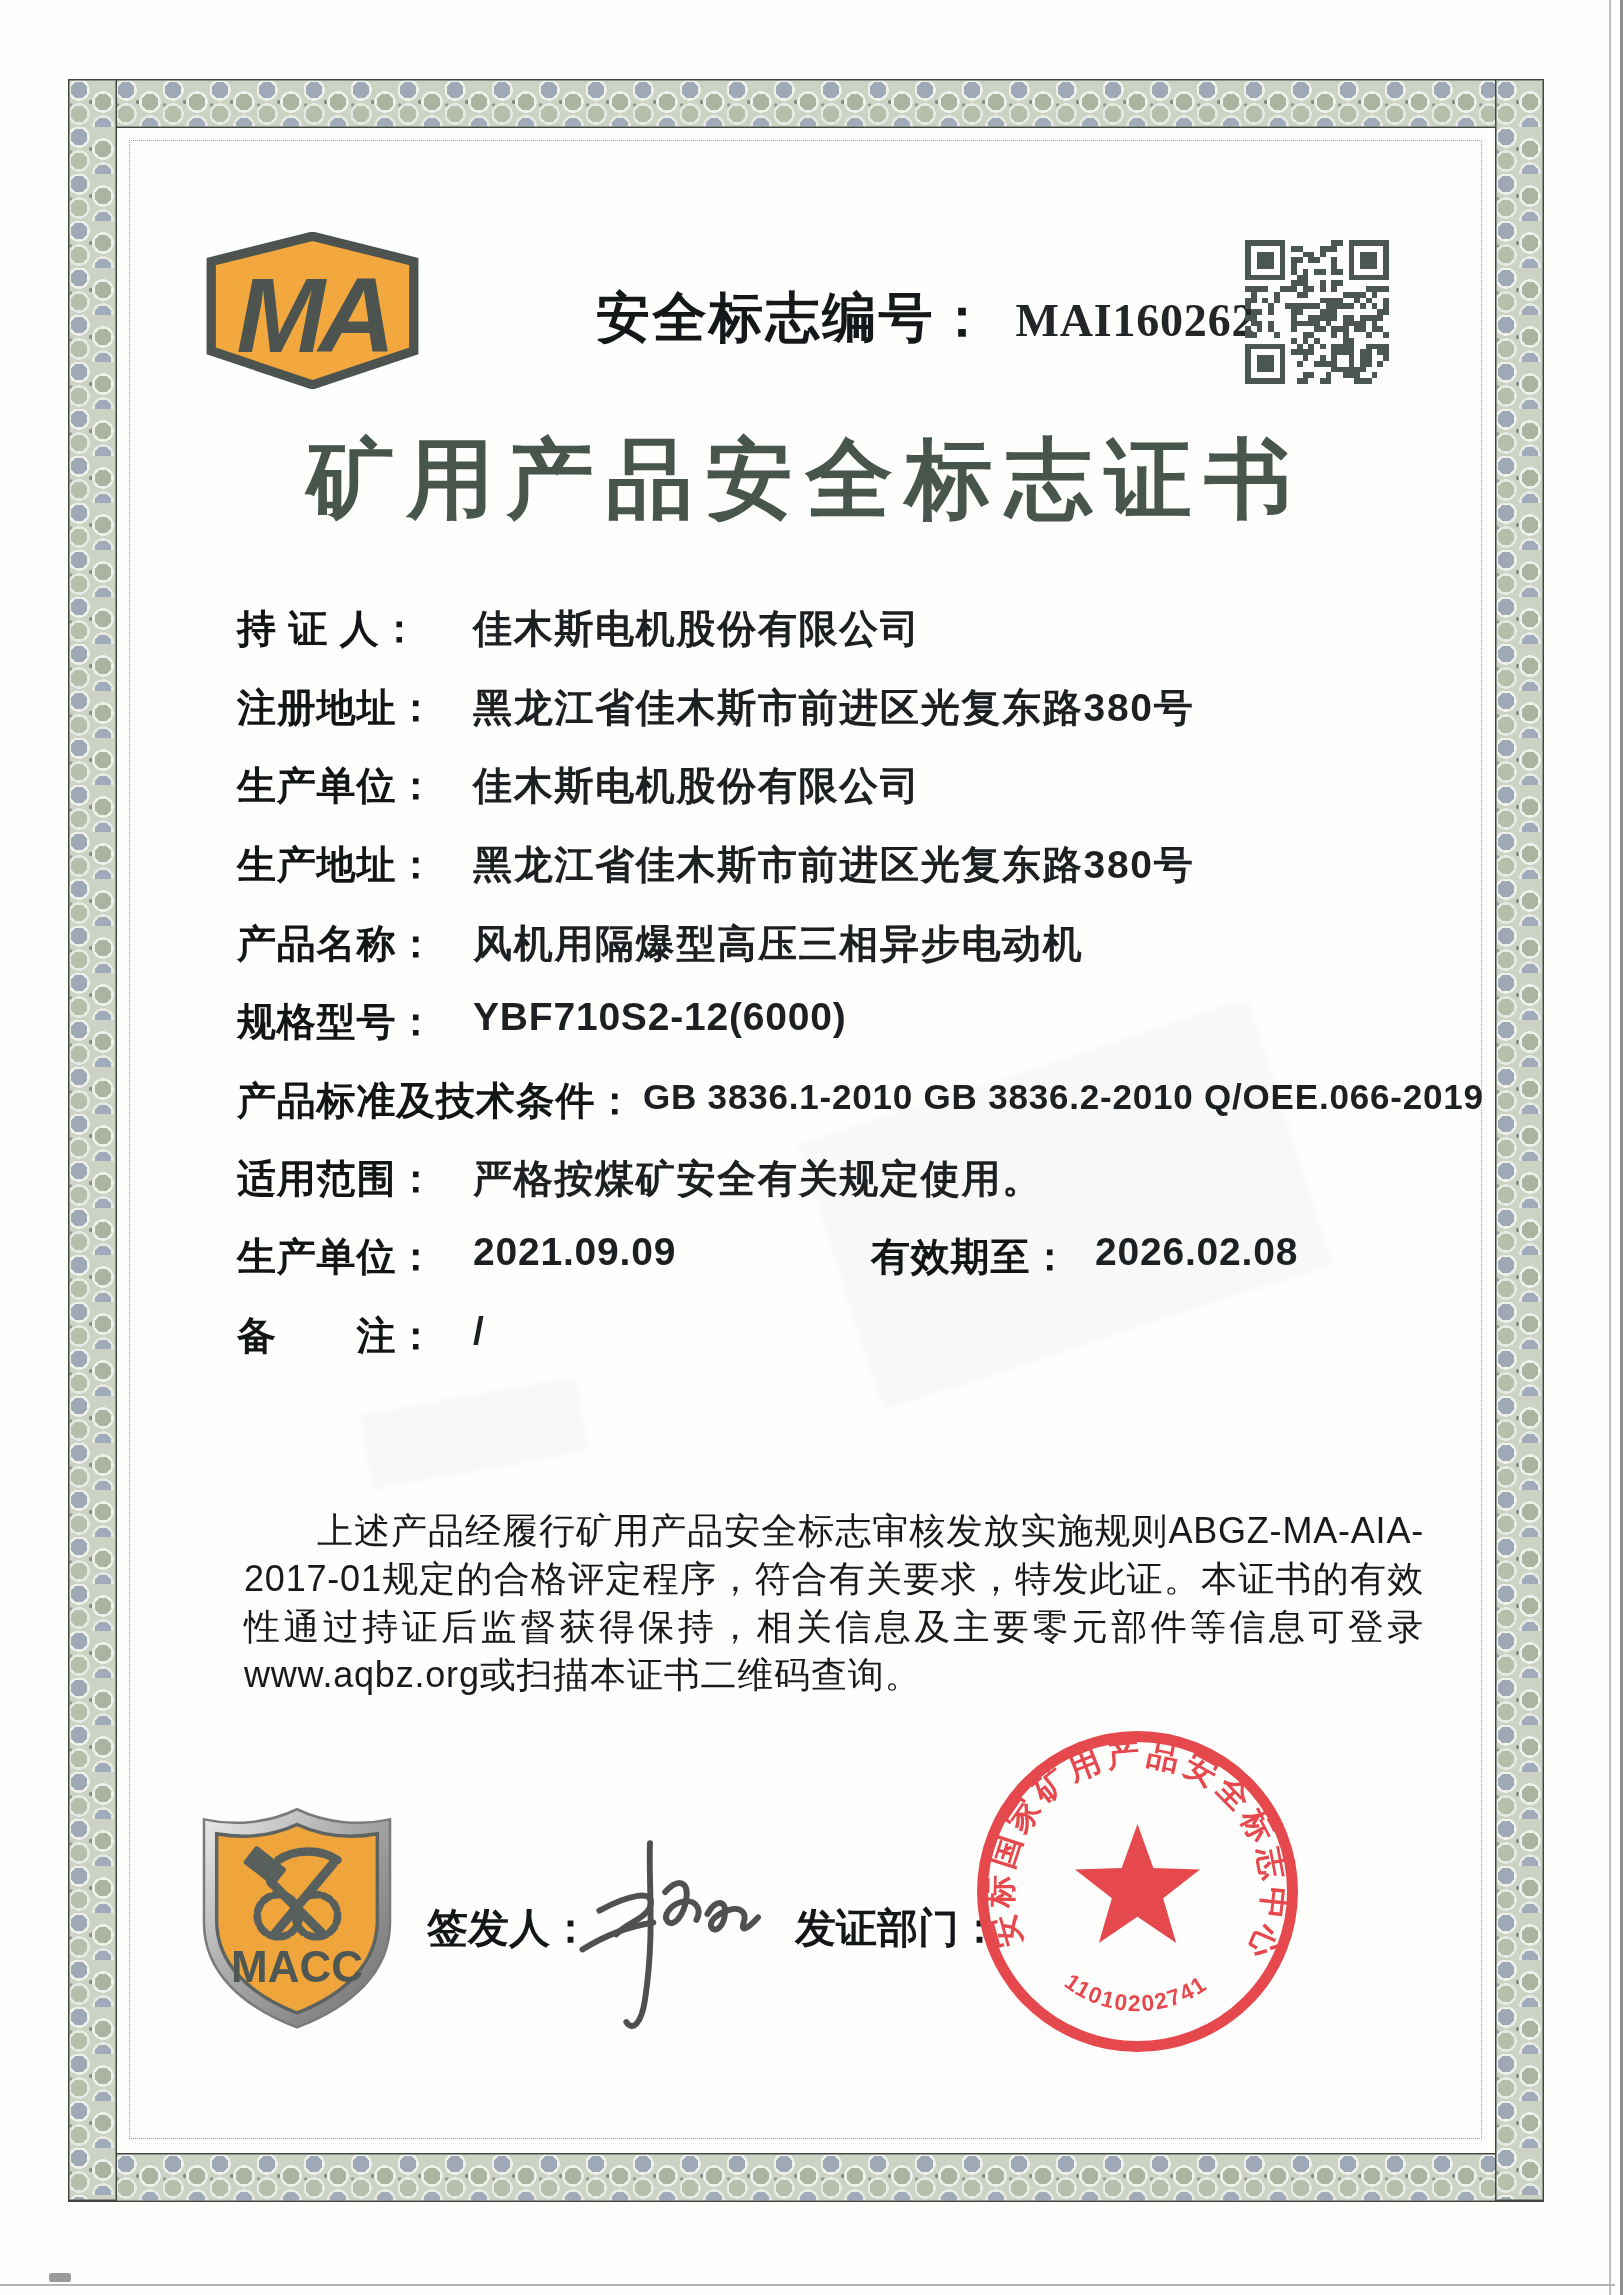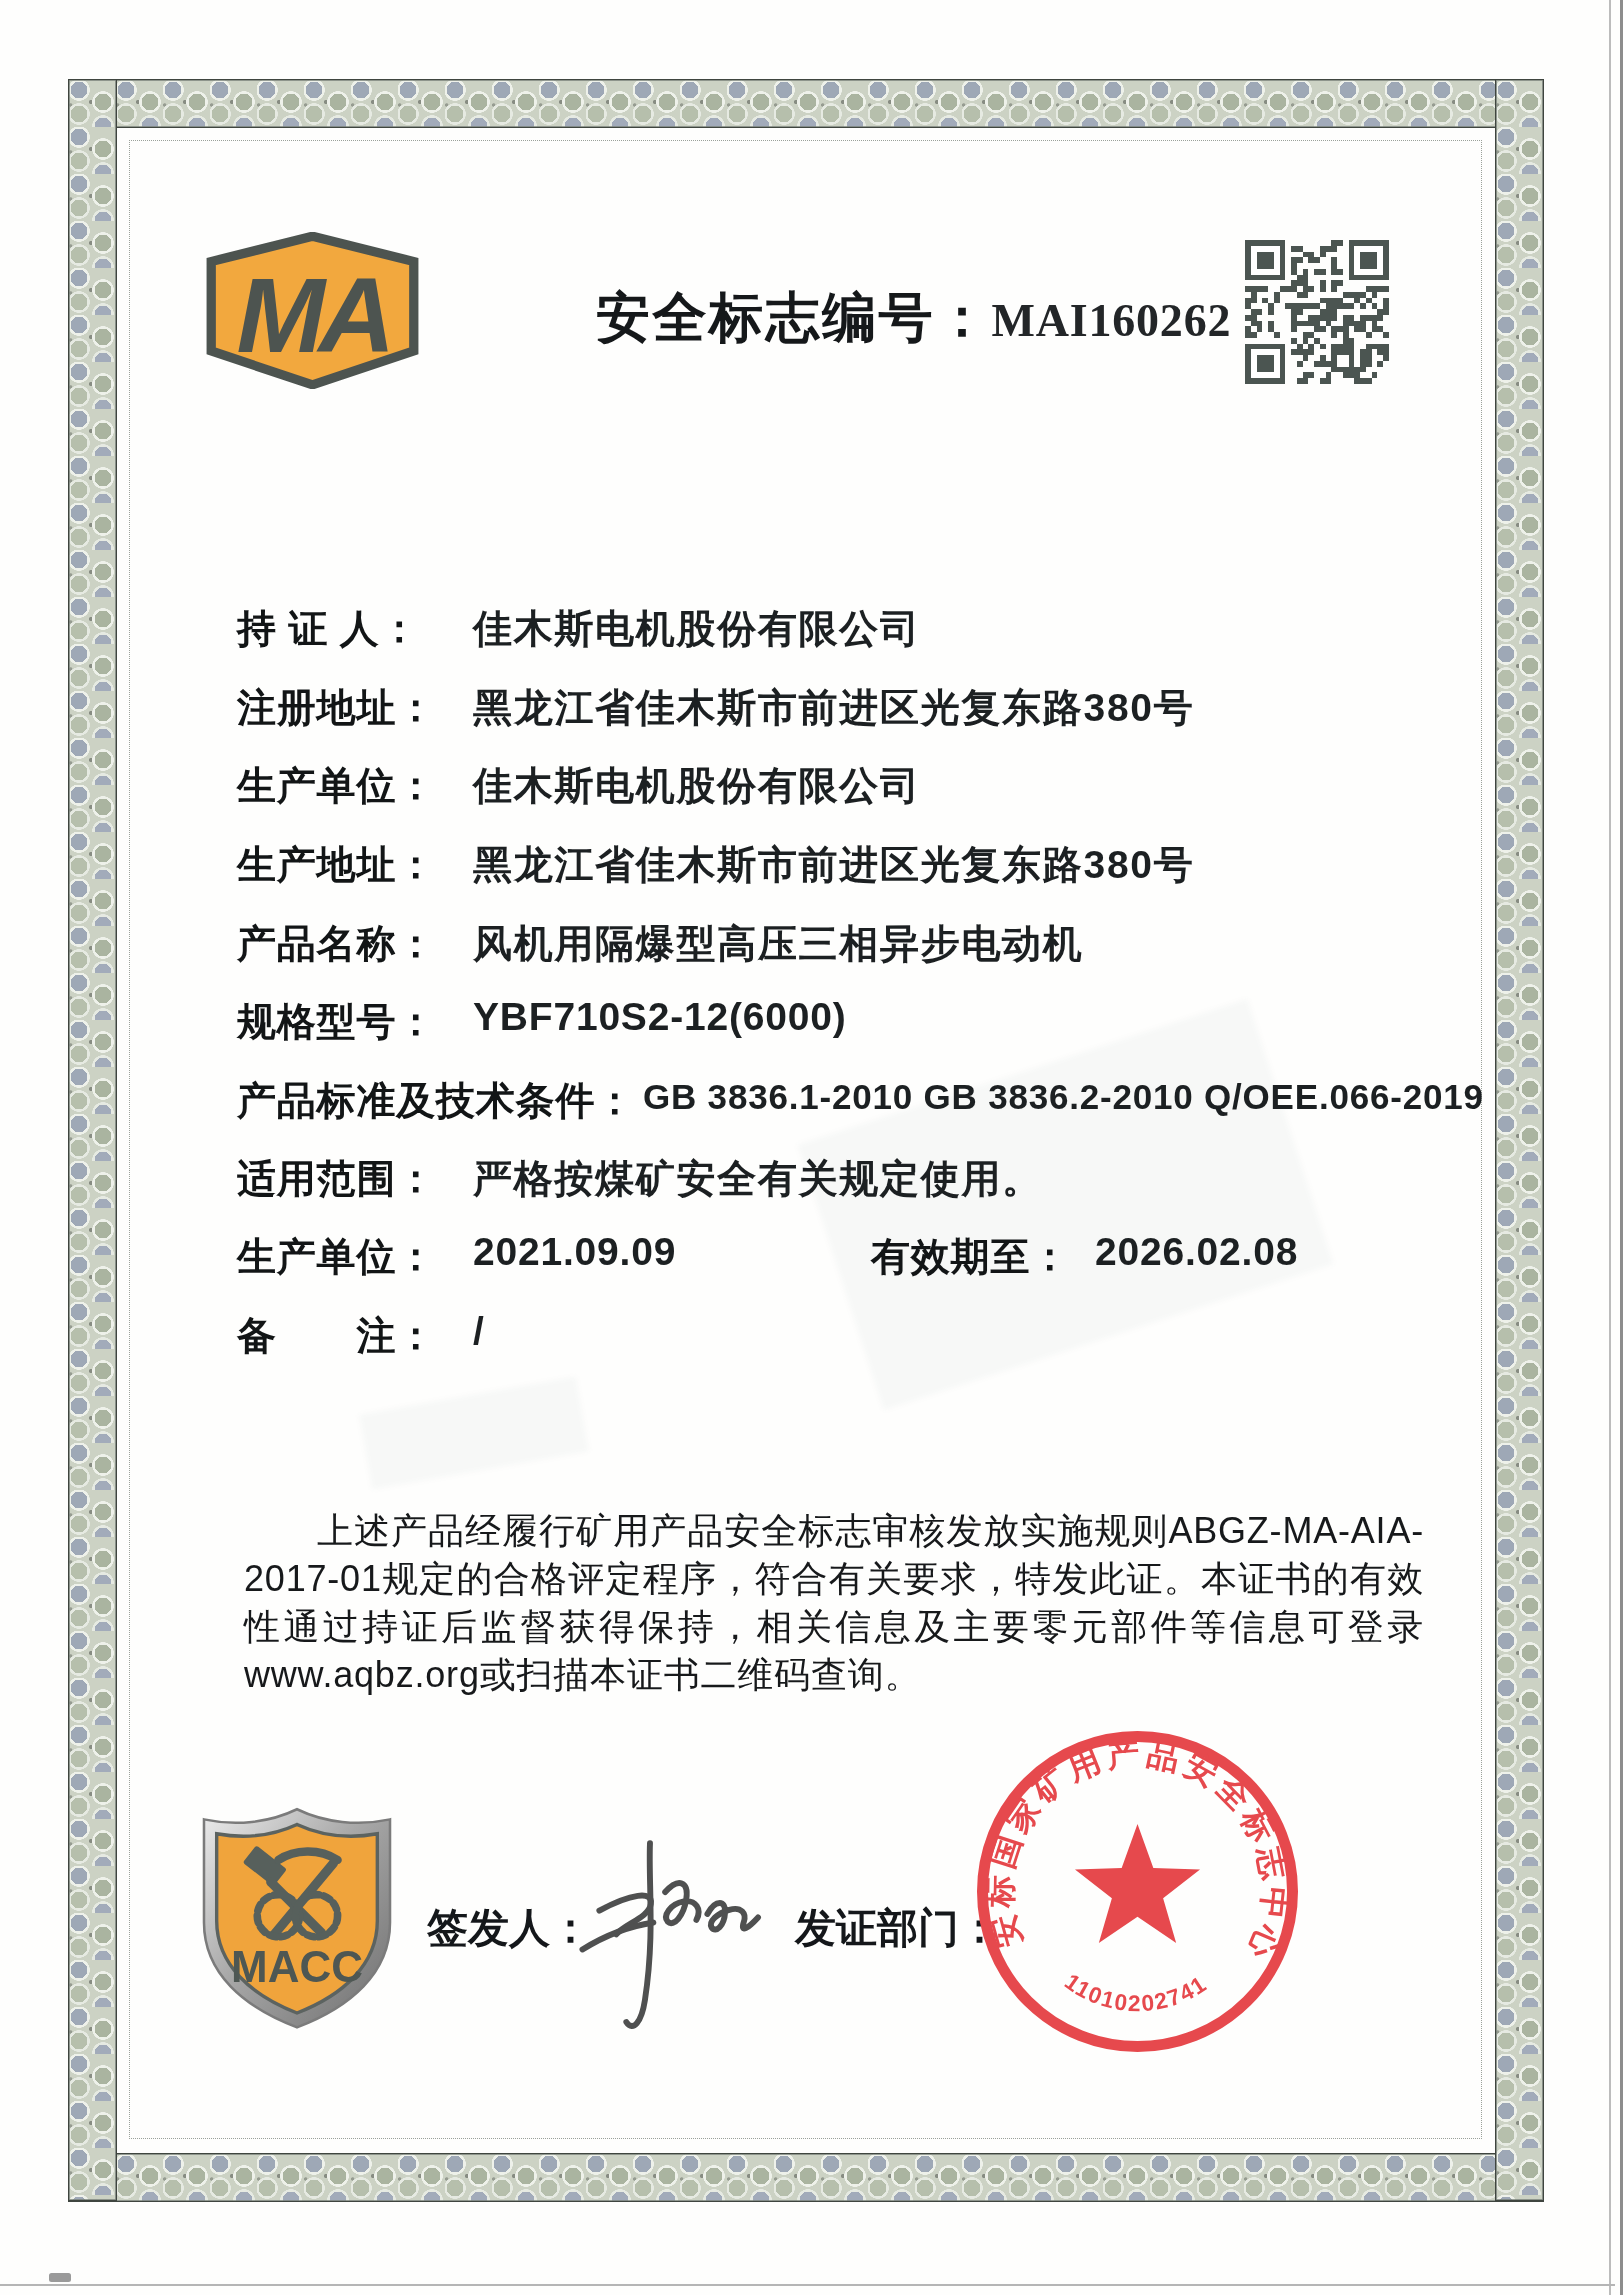--- a/index.html
+++ b/index.html
@@ -31,21 +31,21 @@
   
   .ghost{position:absolute;background:rgba(70,80,75,.035);filter:blur(2.5px);}
   .ghost1{left:829px;top:1065px;width:473px;height:279px;transform:rotate(-18deg);}
   .ghost2{left:364px;top:1395px;width:220px;height:76px;transform:rotate(-10deg);}
 
   
   .ma-logo{position:absolute;left:201px;top:232px;width:223px;height:157px;}
   .safety-row{position:absolute;left:596px;top:282px;white-space:nowrap;}
   .safety-label{font-size:54px;font-weight:800;letter-spacing:2.5px;color:#15181a;}
   .safety-number{font-family:"Liberation Serif","DejaVu Serif",serif;font-size:46px;font-weight:600;
-    color:#232628;letter-spacing:0.8px;}
+    color:#232628;margin-left:24px;letter-spacing:0.8px;}
   .qr{position:absolute;left:1245px;top:240px;width:144px;height:144px;}
 
   .title{position:absolute;left:0;top:421px;width:1611px;text-align:center;
     font-family:"Liberation Serif","DejaVu Serif",serif;font-size:87px;font-weight:700;
     color:#48554d;letter-spacing:12.7px;}
 
   
   .row{position:absolute;left:237px;white-space:nowrap;font-size:39px;}
   .row .lbl{font-weight:800;color:#121516;letter-spacing:0.8px;}
   .row .val{position:absolute;left:236px;top:0;font-weight:600;color:#1c2022;letter-spacing:1.7px;}
@@ -303,20 +303,21 @@
       <rect x="1" y="1" width="5" height="5" fill="#fff"></rect>
       <rect x="2" y="2" width="3" height="3" fill="#4b5551"></rect>
       <rect x="18" y="0" width="7" height="7" fill="#4b5551"></rect>
       <rect x="19" y="1" width="5" height="5" fill="#fff"></rect>
       <rect x="20" y="2" width="3" height="3" fill="#4b5551"></rect>
       <rect x="0" y="18" width="7" height="7" fill="#4b5551"></rect>
       <rect x="1" y="19" width="5" height="5" fill="#fff"></rect>
       <rect x="2" y="20" width="3" height="3" fill="#4b5551"></rect>
     </svg>
 
+  <div class="title">矿用产品安全标志证书</div>
 
   <div class="row" style="top:602px">
     <span class="lbl">持 证 人：</span>
     <span class="val">佳木斯电机股份有限公司</span>
   </div>
   <div class="row" style="top:681px">
     <span class="lbl">注册地址：</span>
     <span class="val">黑龙江省佳木斯市前进区光复东路380号</span>
   </div>
   <div class="row" style="top:759px">

